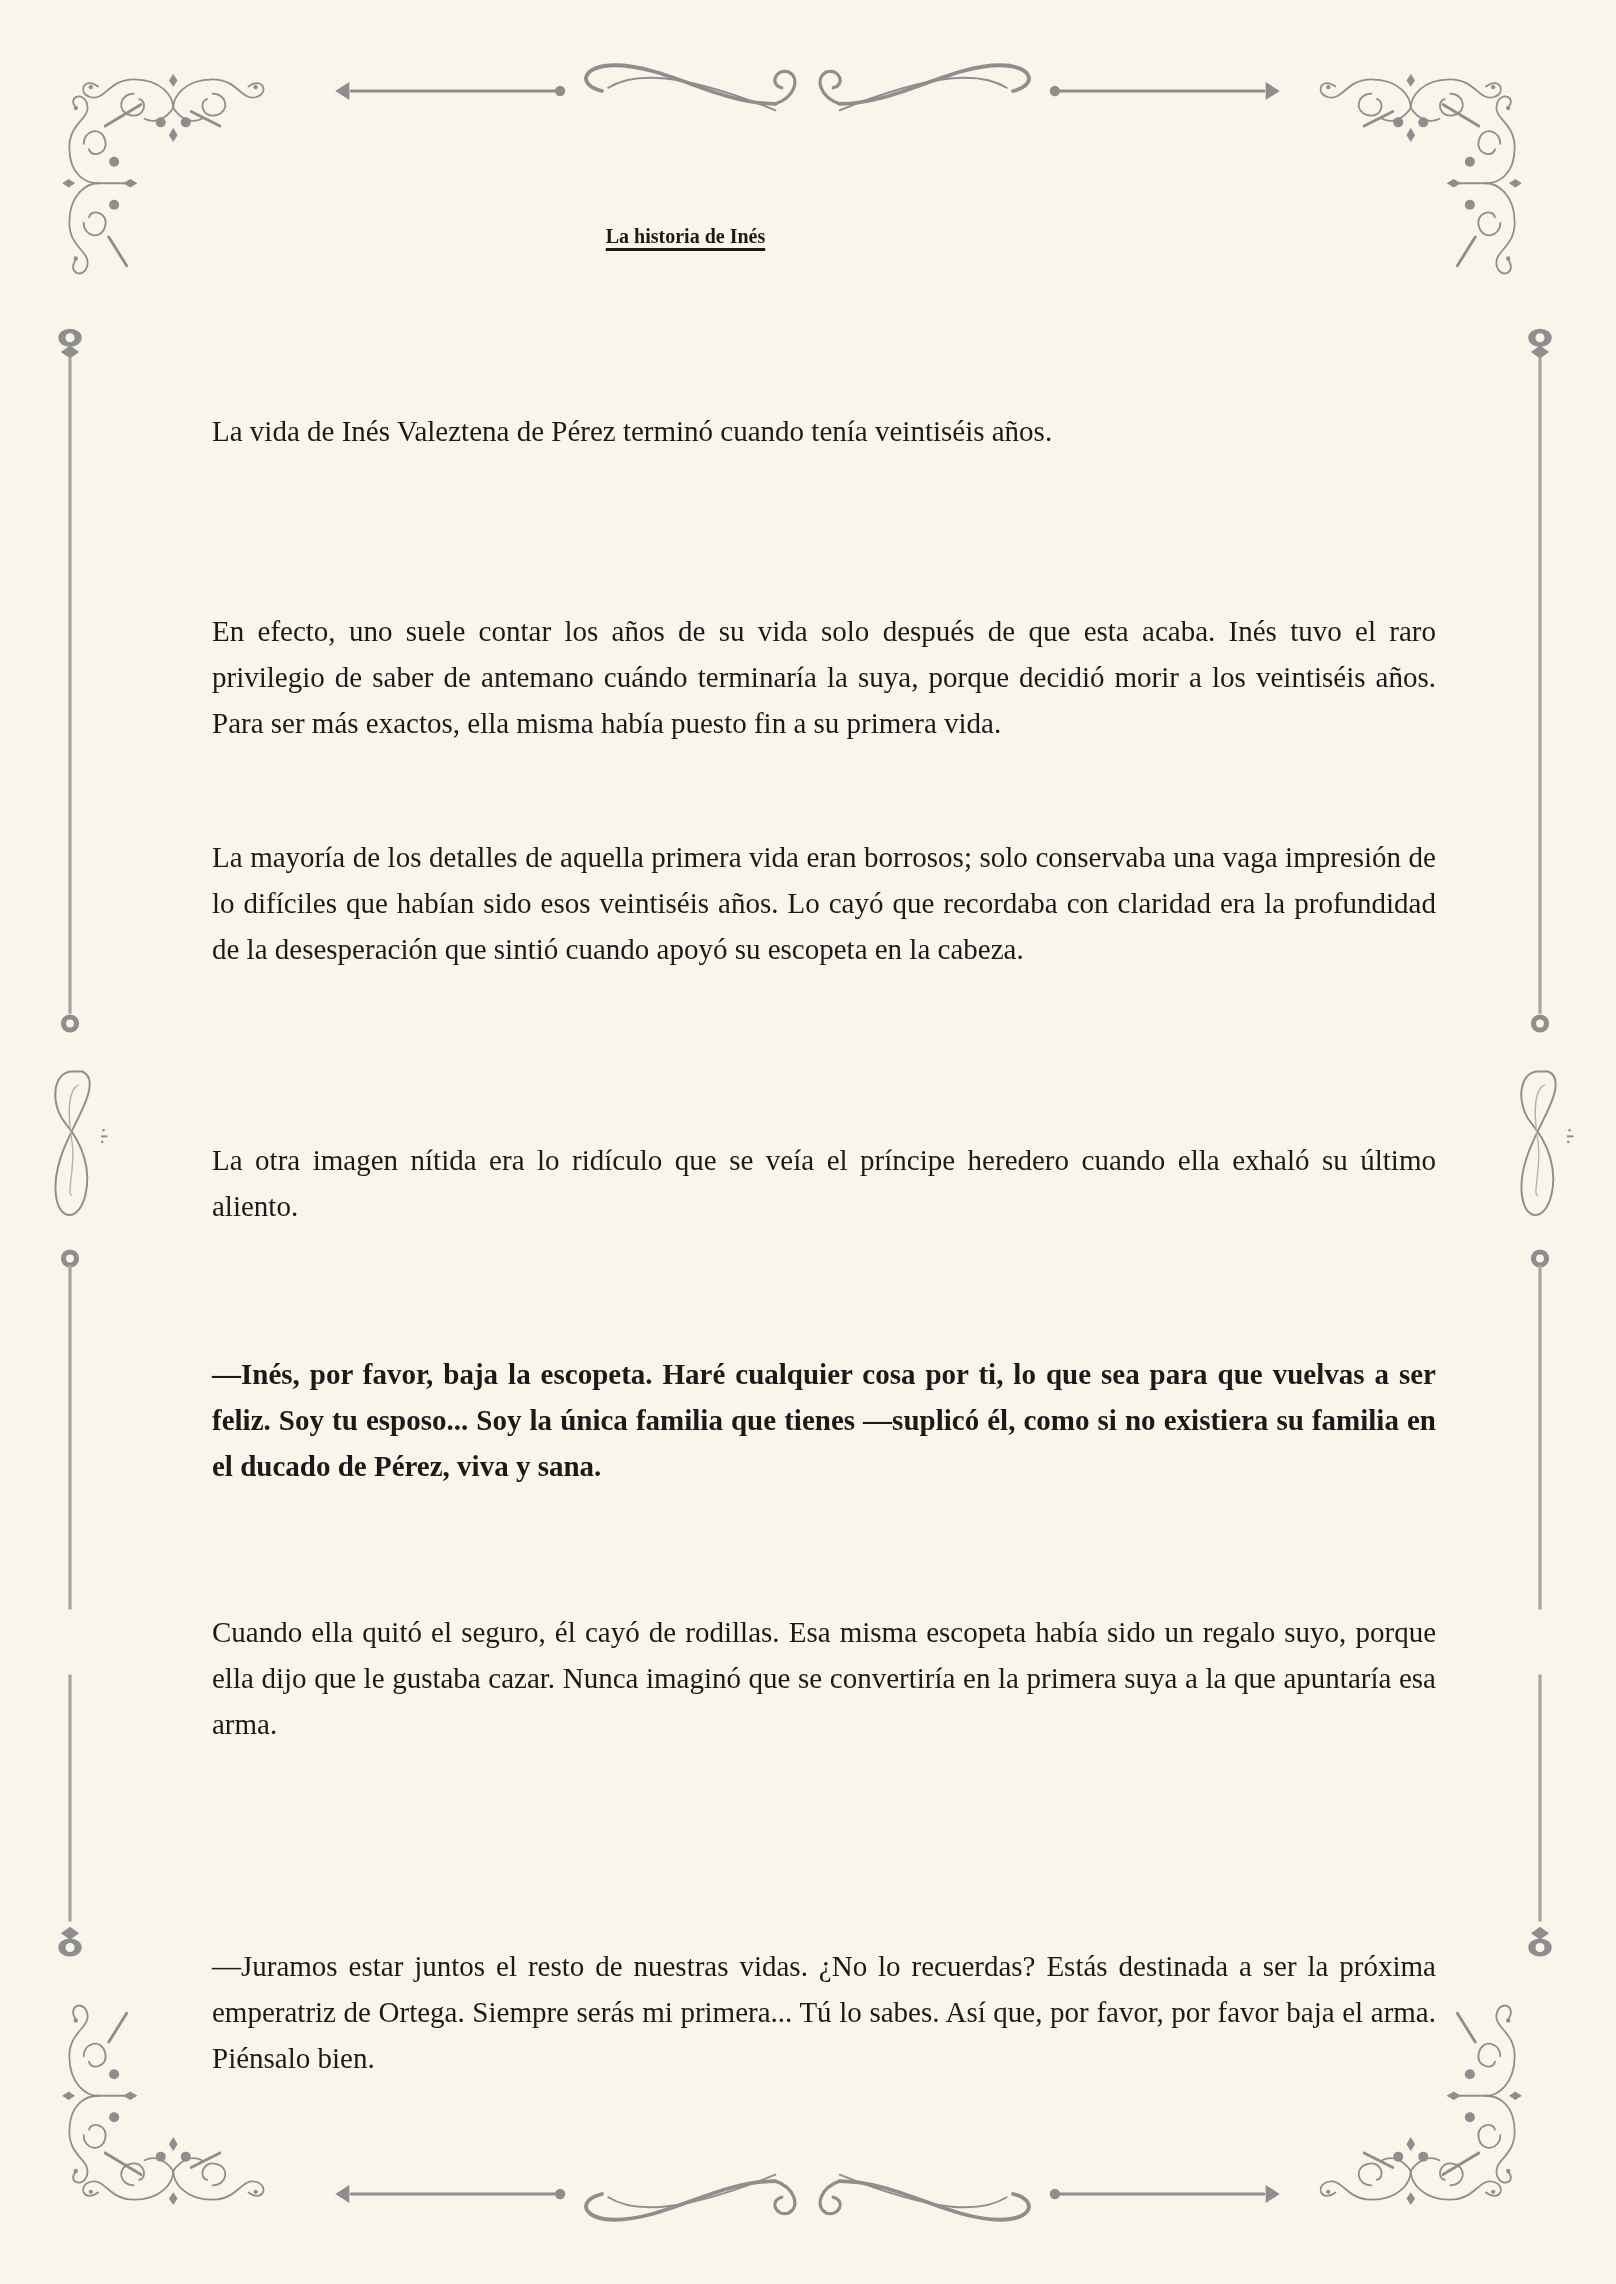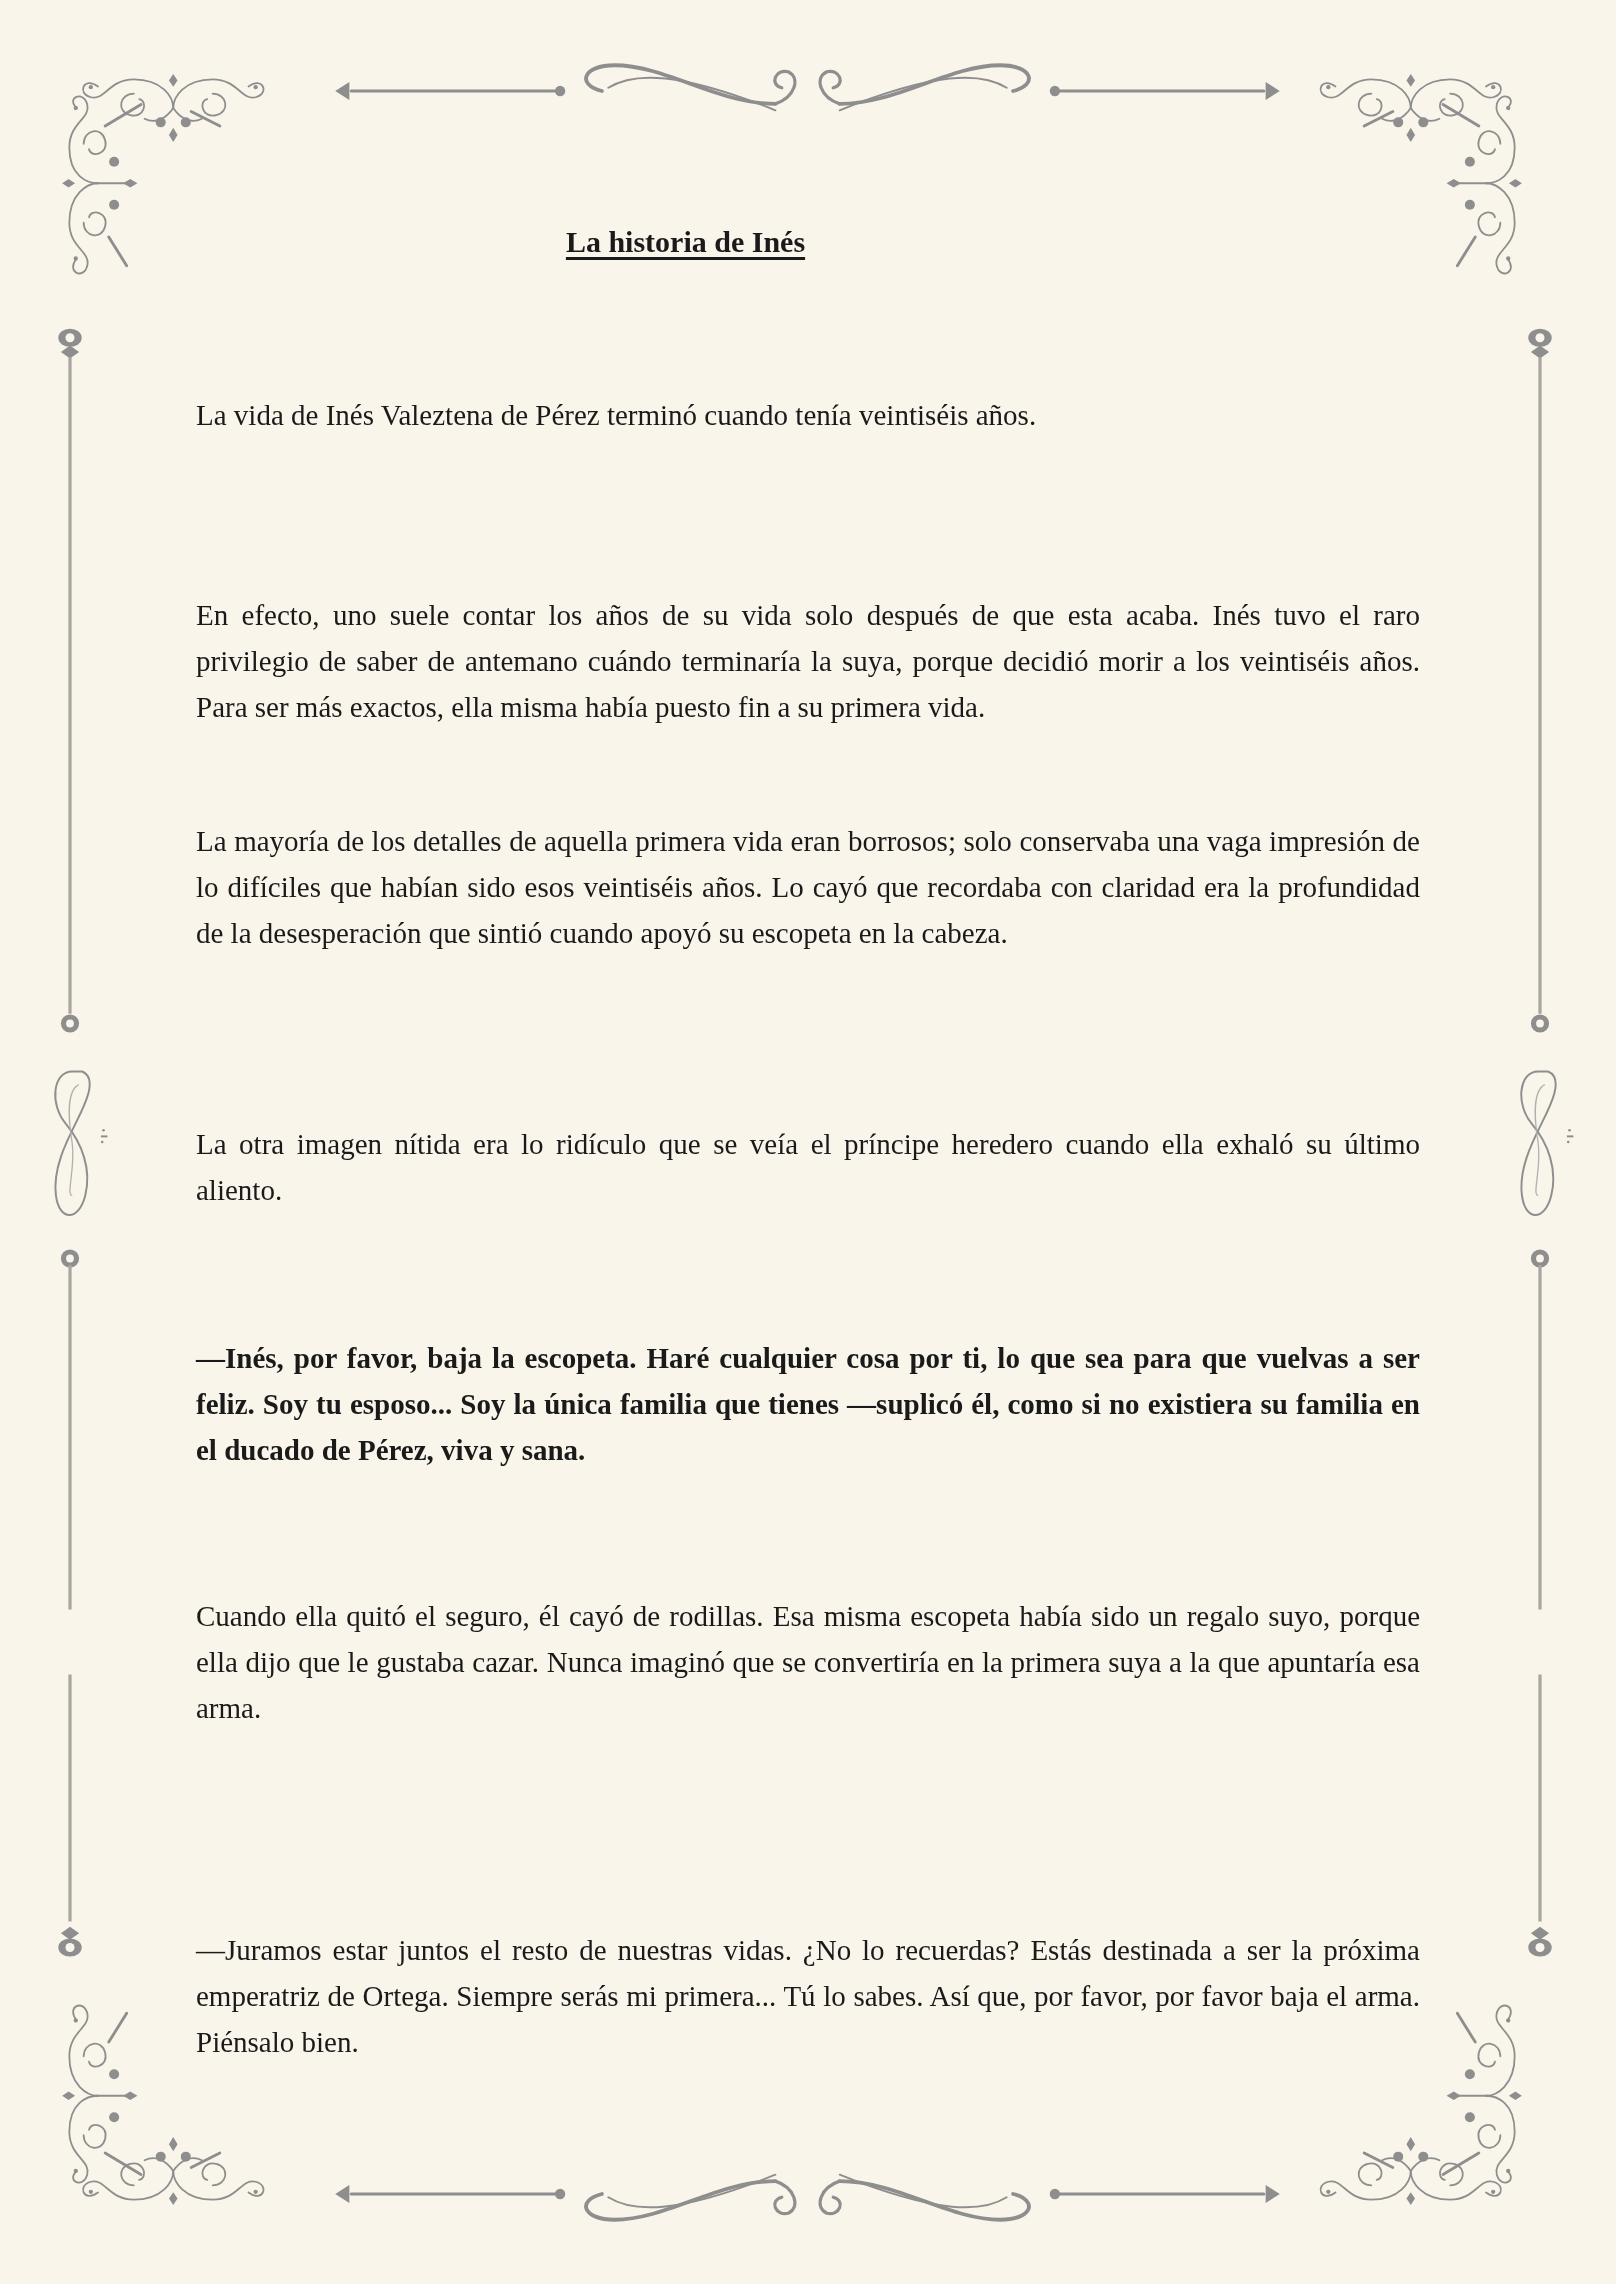--- a/index.html
+++ b/index.html
@@ -7,30 +7,30 @@
     width: 1617px; height: 2284px;
     background: #faf5eb;
     position: relative; overflow: hidden;
     font-family: "Liberation Serif", "DejaVu Serif", serif;
     color: #1a1a1a;
   }
   .orn { position: absolute; }
   .orn svg { display: block; }
   .title {
     position: absolute; left: 0; width: 1371px; top: 225px;
-    text-align: center; font-weight: bold; font-size: 30px;
+    text-align: center; font-weight: bold; font-size: 20px;
     text-decoration: underline; text-underline-offset: 5.2px; text-decoration-thickness: 2.6px;
   }
   .body-text {
     position: absolute; left: 196px; width: 1224px; top: 0;
   }
   .para {
     position: absolute; left: 0; width: 1224px;
     font-size: 29px; line-height: 46px; text-align: justify;
-    margin: 0;
+    margin: 16px;
   }
 </style>
 </head>
 <body>
 
 <svg width="0" height="0" style="position:absolute">
   <defs>
     <g id="corner">
       <g fill="none" stroke="#8e8e8e" stroke-width="5" stroke-linecap="round">
         <path d="M120 60 C 80 30, 60 80, 100 90 C 140 100, 150 40, 220 40 C 300 40, 330 90, 330 120"></path>

